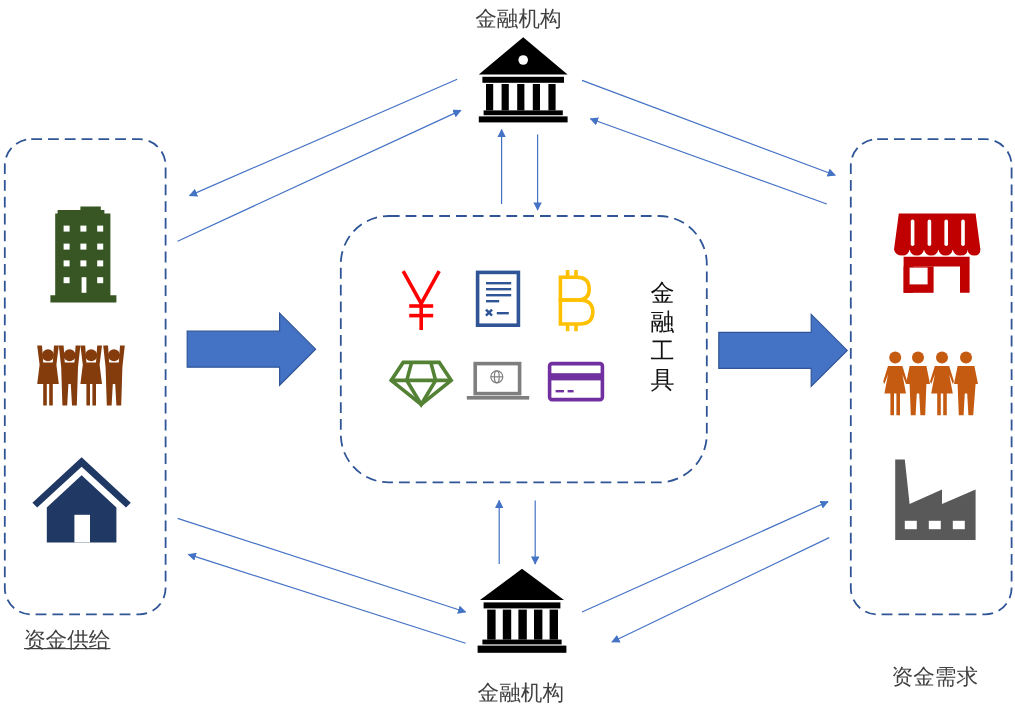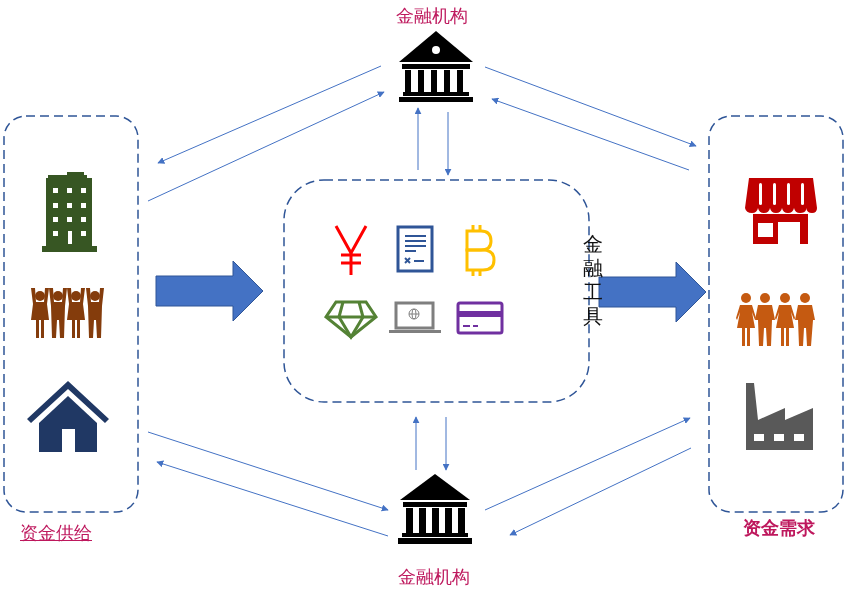--- a/index.html
+++ b/index.html
@@ -1,20 +1,20 @@
 <!DOCTYPE html>
 <html><head>
 <meta charset="utf-8">
 <style>
   html, body { margin:0; padding:0; background:#ffffff; }
   body { width:846px; height:593px; position:relative; overflow:hidden;
          font-family:"DejaVu Serif", "Liberation Serif", serif; }
   #diagram { position:absolute; left:0; top:0; }
-  .lbl { position:absolute; font-size:18px; color:#be185d; white-space:nowrap; }
-  .vlbl { position:absolute; font-size:20px; color:#111; width:24px; line-height:24px; text-align:center;margin-left:41px; }
+  .lbl { position:absolute; font-size:18px; color:#404040; white-space:nowrap; }
+  .vlbl { position:absolute; font-size:20px; color:#111; width:24px; line-height:24px; text-align:center; }
 </style>
 </head>
 <body>
 
 <svg id="diagram" width="846" height="593" viewBox="0 0 846 593">
   <defs>
     <marker id="ah" viewBox="0 0 10 10" refX="9" refY="5" markerWidth="7" markerHeight="7" orient="auto-start-reverse" markerUnits="userSpaceOnUse">
       <path d="M0,0 L10,5 L0,10 z" fill="#4472c4"></path>
     </marker>
   </defs>
@@ -202,14 +202,14 @@
     <rect x="458" y="303" width="44" height="30" rx="2" fill="#fff" stroke="#7030a0" stroke-width="3"></rect>
     <rect x="458" y="311" width="44" height="6" fill="#7030a0"></rect>
     <line x1="463" y1="326" x2="470" y2="326" stroke="#7030a0" stroke-width="2"></line>
     <line x1="473" y1="326" x2="478" y2="326" stroke="#7030a0" stroke-width="2"></line>
   </g>
 </svg>
 
 <div class="lbl" style="left:396px; top:4px;">金融机构</div>
 <div class="lbl" style="left:398px; top:565px;">金融机构</div>
 <div class="lbl" style="left:20px; top:521px;text-decoration:underline;">资金供给</div>
-<div class="lbl" style="left:743px; top:516px;font-weight:bold;">资金需求</div>
+<div class="lbl" style="left:743px; top:552px;">资金需求</div>
 <div class="vlbl" style="left:540px; top:232px;">金融工具</div>
 
 </body></html>

